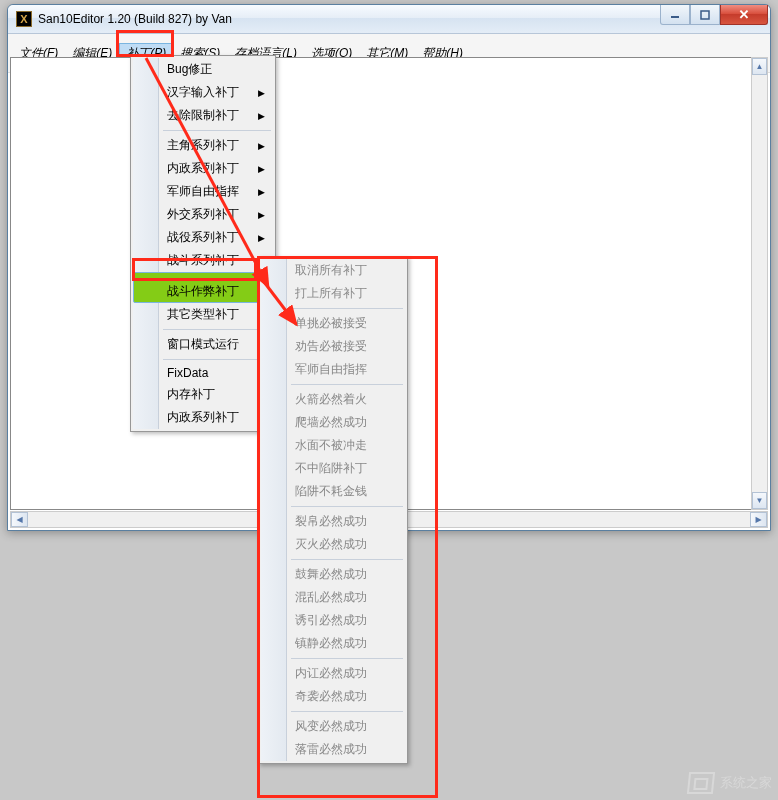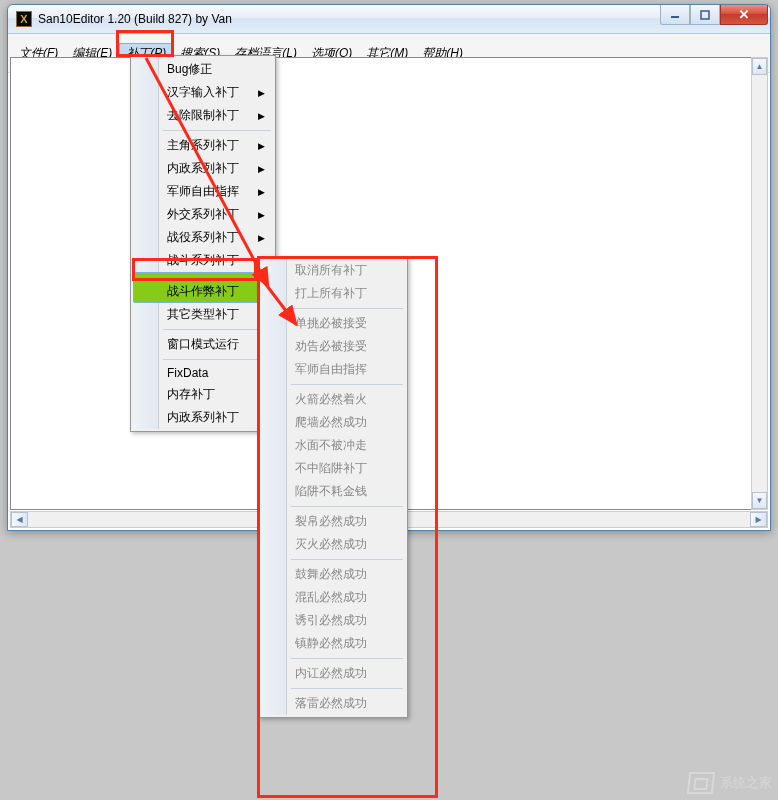--- a/index.html
+++ b/index.html
@@ -277,21 +277,23 @@
     <div class="dd-sep"></div>
     <div class="submenu-item">裂帛必然成功</div>
     <div class="submenu-item">灭火必然成功</div>
     <div class="dd-sep"></div>
     <div class="submenu-item">鼓舞必然成功</div>
     <div class="submenu-item">混乱必然成功</div>
     <div class="submenu-item">诱引必然成功</div>
     <div class="submenu-item">镇静必然成功</div>
     <div class="dd-sep"></div>
     <div class="submenu-item">内讧必然成功</div>
-    <div class="dd-sep"></div>
+    <div class="submenu-item">奇袭必然成功</div>
+    <div class="dd-sep"></div>
+    <div class="submenu-item">风变必然成功</div>
     <div class="submenu-item">落雷必然成功</div>
   </div>
 
 <div class="anno-box" style="left:116px; top:30px; width:58px; height:27px;"></div>
 <div class="anno-box" style="left:132px; top:258px; width:125px; height:23px;"></div>
 <div class="anno-box" style="left:257px; top:256px; width:181px; height:542px;"></div>
 
 <svg class="red-arrow" style="left:138px; top:54px;" width="150" height="260">
   <defs>
       <marker id="ah1" markerWidth="8" markerHeight="8" refX="6" refY="3" orient="auto">

